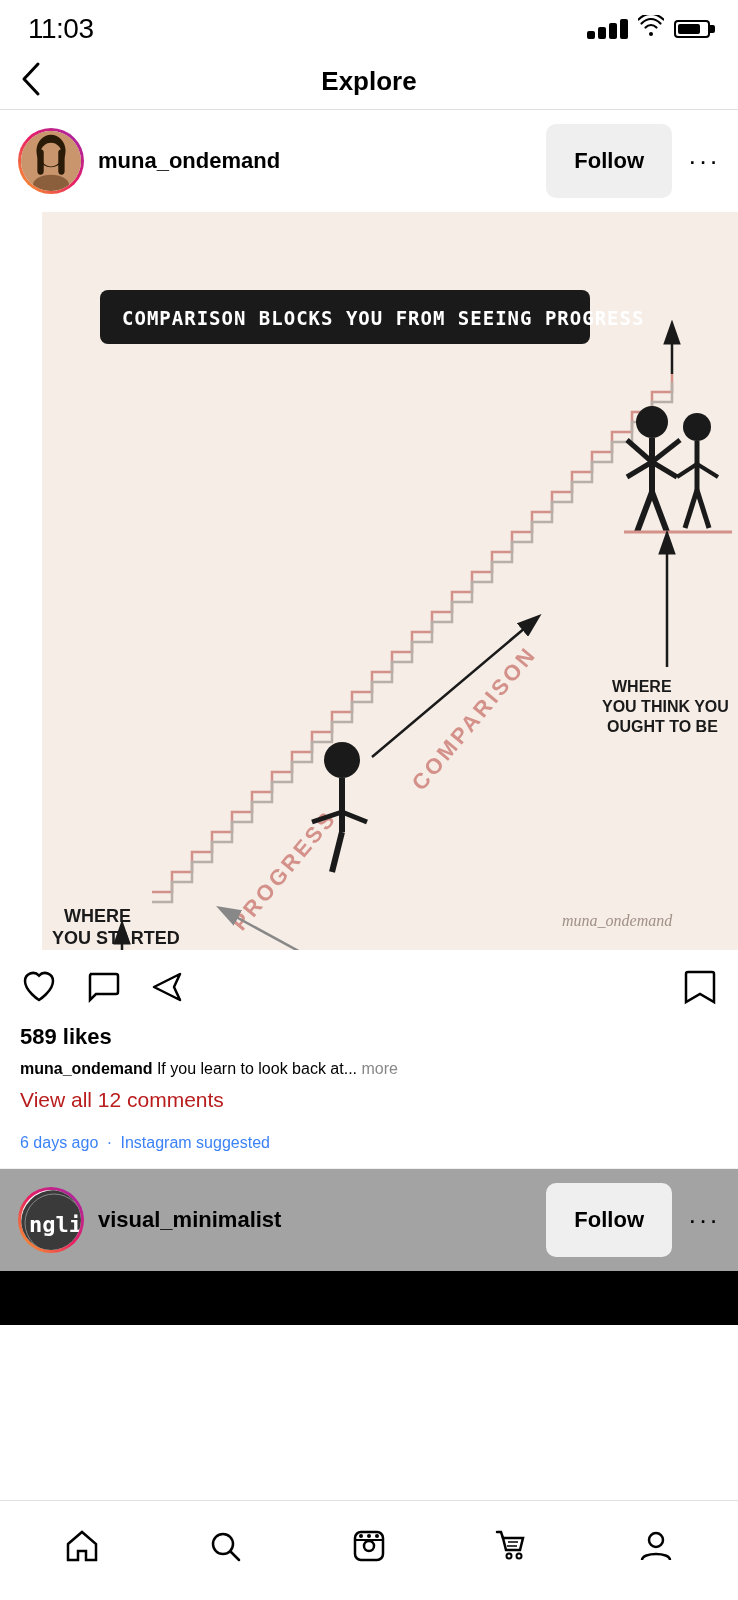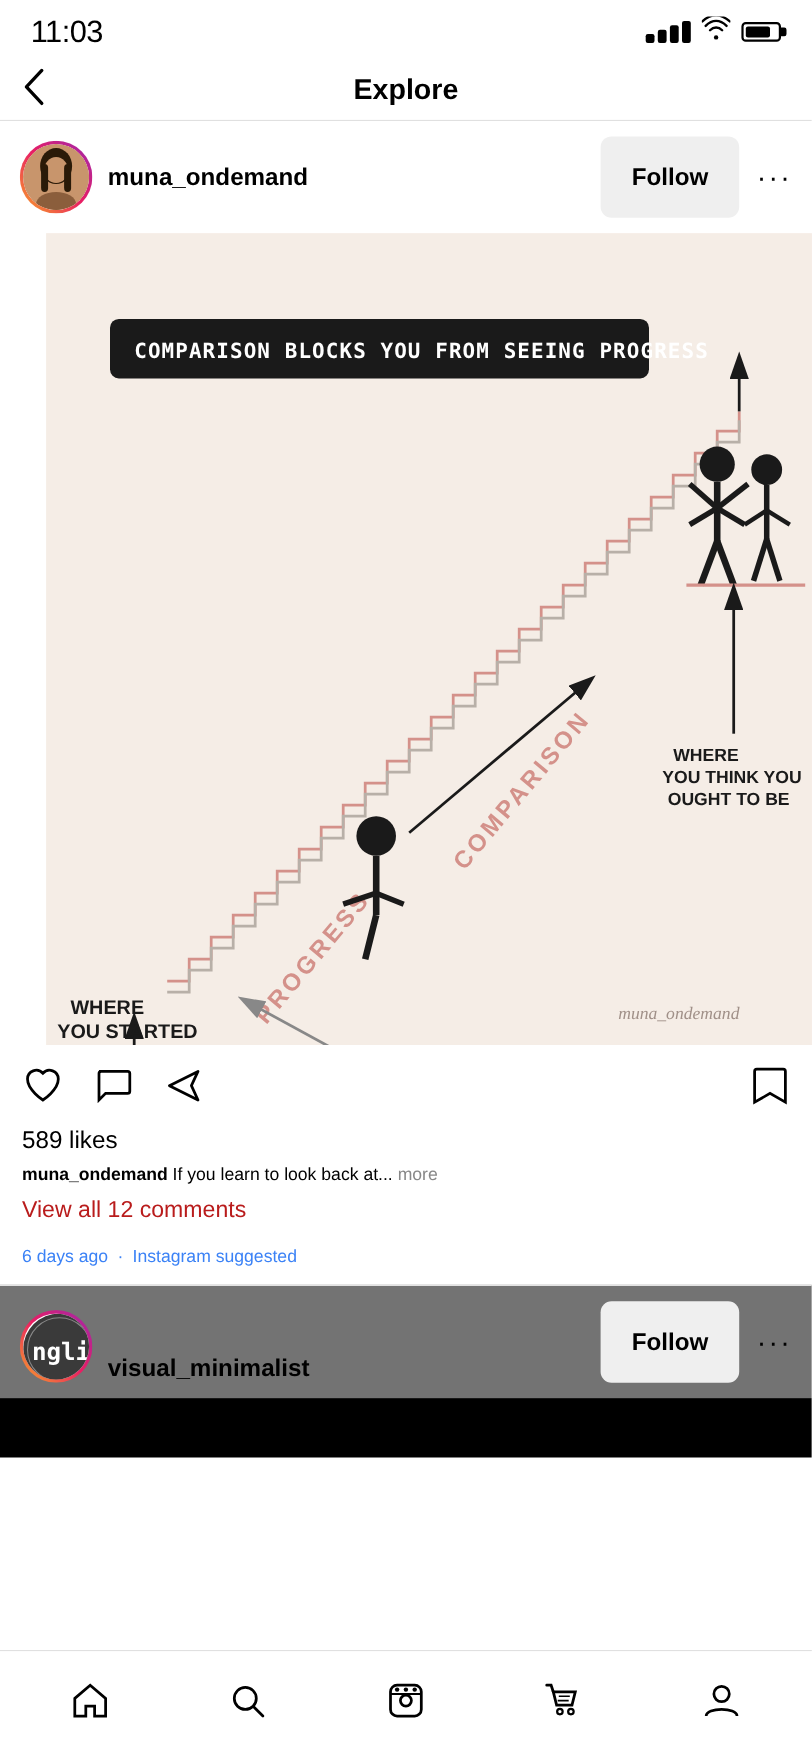--- a/index.html
+++ b/index.html
@@ -156,21 +156,21 @@
       margin-left: auto;
     }
 
     
     .post-info {
       padding: 0 20px 16px 20px;
       background: #fff;
     }
     .likes-count {
       font-size: 22px;
-      font-weight: 400;
+      font-weight: 700;
       margin-bottom: 8px;
     }
     .caption {
       font-size: 16px;
       line-height: 1.4;
       margin-bottom: 8px;
     }
     .caption .username {
       font-weight: 700;
     }
@@ -186,23 +186,23 @@
       font-size: 16px;
       color: #3b82f6;
     }
     .post-meta .dot {
       margin: 0 4px;
     }
 
     
     .post-header-2 {
       display: flex;
-      align-items: flex-end;
+      align-items: center;
       padding: 14px 18px;
-      background: #737373;
+      background: #a3a3a3;
       gap: 14px;
       border-top: 1px solid #f0f0f0;
     }
     .avatar-wrap-2 {
       width: 66px;
       height: 66px;
       border-radius: 50%;
       border: 3px solid transparent;
       background: linear-gradient(white, white) padding-box,
                   linear-gradient(45deg, #f9a825, #e91e63, #9c27b0) border-box;

